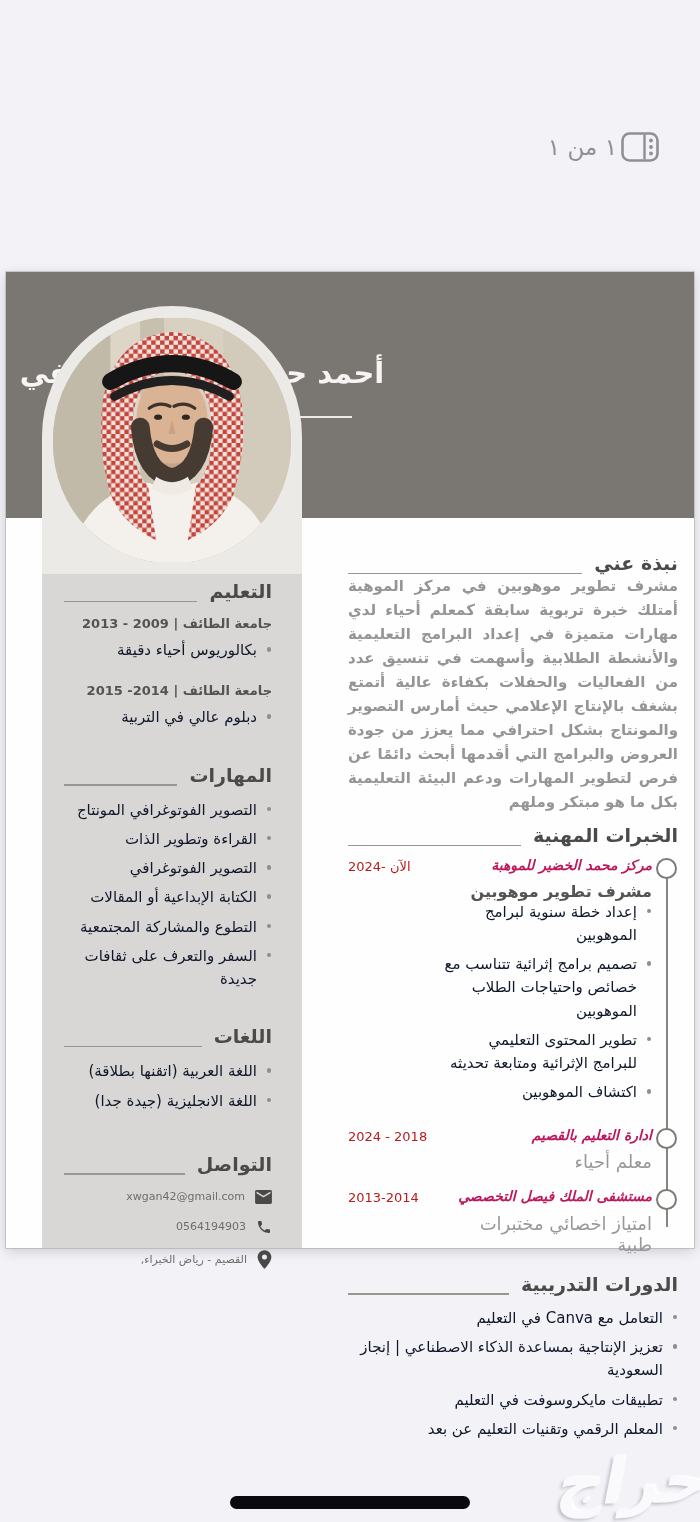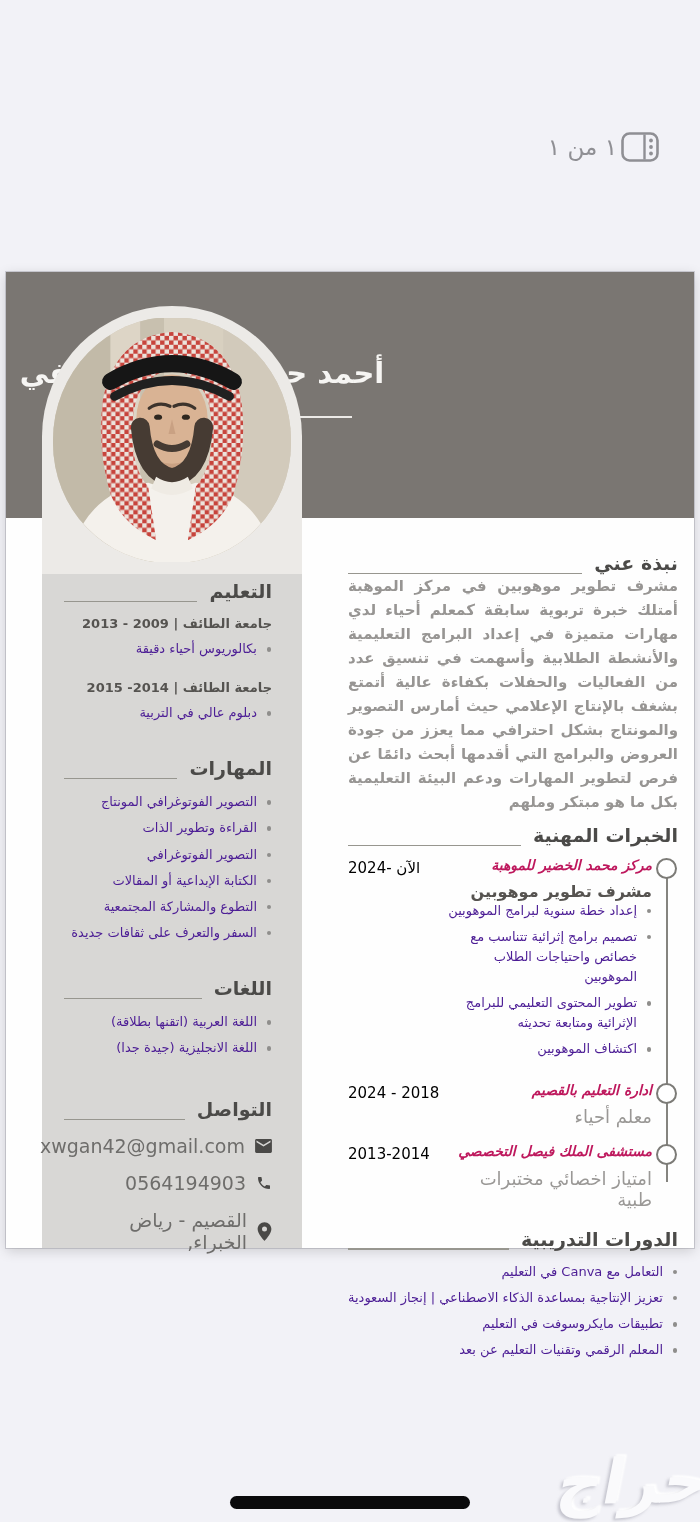--- a/index.html
+++ b/index.html
@@ -43,57 +43,57 @@
   .maincol { position:absolute; top:246px; bottom:0; right:0; width:372px;
              background:#fefefe; padding:34px 16px 0 26px; }
 
   
   .sec-head { display:flex; align-items:flex-end; gap:12px; }
   .sec-head h2 { font-size:19px; font-weight:bold; color:#4b4a48; white-space:nowrap; }
   .sec-head .rule { flex:1; height:1.5px; background:#97968f; }
 
   .blist { list-style:none; }
   .blist li, .bullet-row { position:relative; padding-right:15px; margin-bottom:6px;
-             color:#4c1d95; font-size:13px; line-height:1.55; }
+             color:#0f172a; font-size:15px; line-height:1.55; }
   .blist li::before, .bullet-row::before { content:''; position:absolute; right:1px; top:8px;
              width:4.5px; height:4.5px; border-radius:50%; background:#8f8e8c; }
 
   
   .about-text { margin-top:0; color:#979593; font-size:15px; line-height:1.6;
                 text-align:justify;font-weight:bold; }
 
   .xp-section { margin-top:6px; }
   .xp-head { margin-top:10px; }
   .xp-list { position:relative; margin-top:10px; padding-left:0; padding-right:26px; }
   .xp-list::before { content:''; position:absolute; right:10px; top:18px; bottom:28px;
                      width:2px; background:#85847f; }
   .xp { display:flex; position:relative; margin-bottom:15px; }
   .xp::before { content:''; position:absolute; right:-25px; top:2px; width:17px; height:17px;
                 border:2.5px solid #7c7b77; border-radius:50%; background:#fff; z-index:1; }
   .xp-main { flex:1; }
   .xp-main h3 { font-size:14px; font-weight:bold; color:#be185d; margin-bottom:6px; line-height:1.4;font-style:italic; }
   .role-strong { font-size:16px; font-weight:bold; color:#565350; }
   .role-light  { font-size:18px; color:#9a9896; }
-  .xp-date { flex:none; width:92px; text-align:left; font-size:15px; color:#000000; padding-top:3px; }
+  .xp-date { flex:none; width:92px; text-align:left; font-size:13px; color:#b91c1c; padding-top:3px; }
 
   .courses { margin-top:18px; }
   .courses .blist { margin-top:12px; }
 
   
   .sb-section .sec-head h2 { font-size:19px; }
   .edu-entry { margin-top:14px; margin-bottom:21px; }
   .edu-entry h3 { font-size:13px; font-weight:bold; color:#555350; margin-bottom:8px; }
   .skills { margin-top:34px; }
   .skills .blist { margin-top:13px; }
   .langs { margin-top:34px; }
   .langs .blist { margin-top:13px; }
   .contact { margin-top:40px; }
   .crow { display:flex; align-items:center; gap:10px; margin-top:15px; }
   .crow svg { flex:none; display:block; }
-  .crow .ctext { font-size:19px; color:#6e6d6b; }
+  .crow .ctext { font-size:11px; color:#6e6d6b; }
 </style>
 </head>
 <body>
 
 <div class="page-ind" dir="rtl">
   <span>
     <svg width="40" height="32" viewBox="0 0 40 32">
       <rect x="2.5" y="2.5" width="35" height="27" rx="7" fill="none" stroke="#8f8f94" stroke-width="2.6"></rect>
       <line x1="24.5" y1="3.5" x2="24.5" y2="28.5" stroke="#8f8f94" stroke-width="2.4"></line>
       <circle cx="31" cy="9.5" r="1.9" fill="#8f8f94"></circle>

